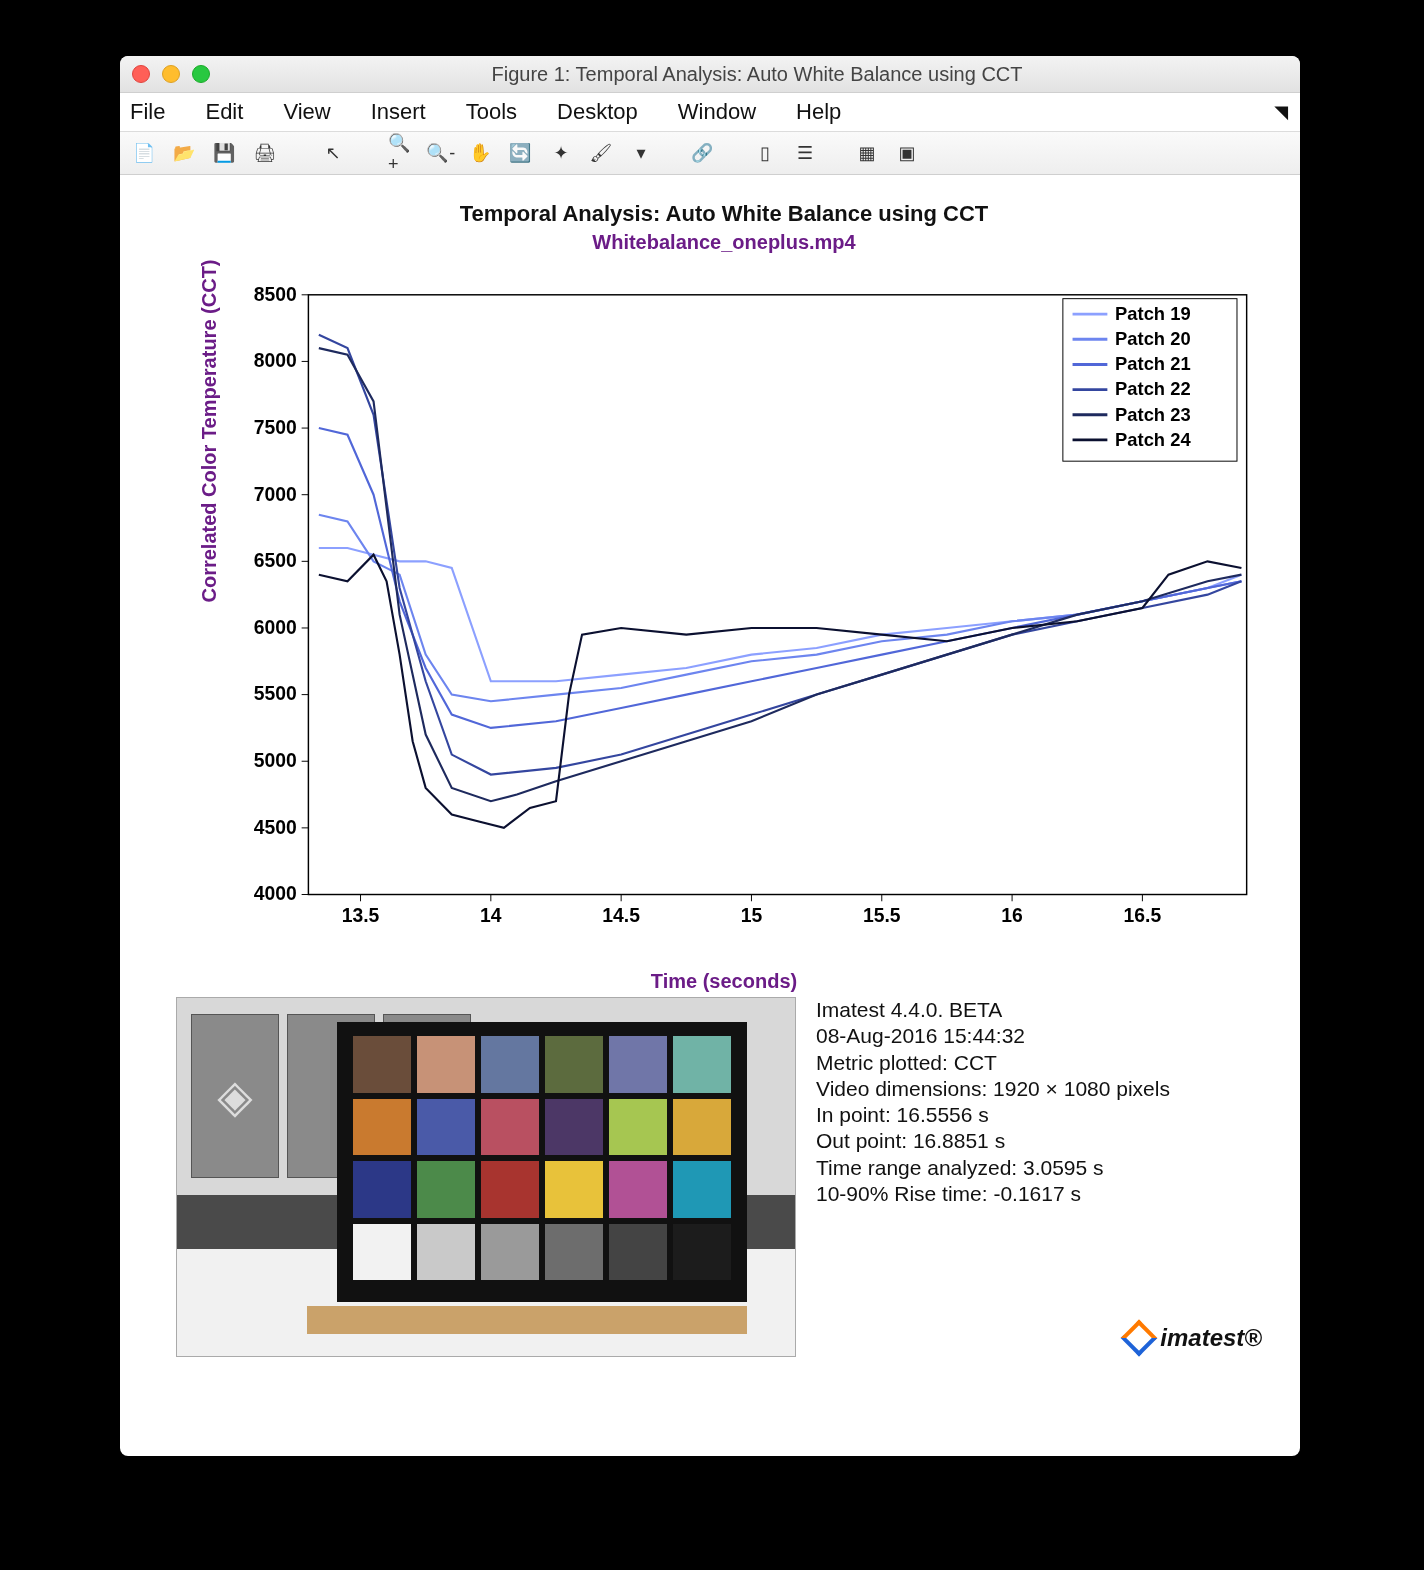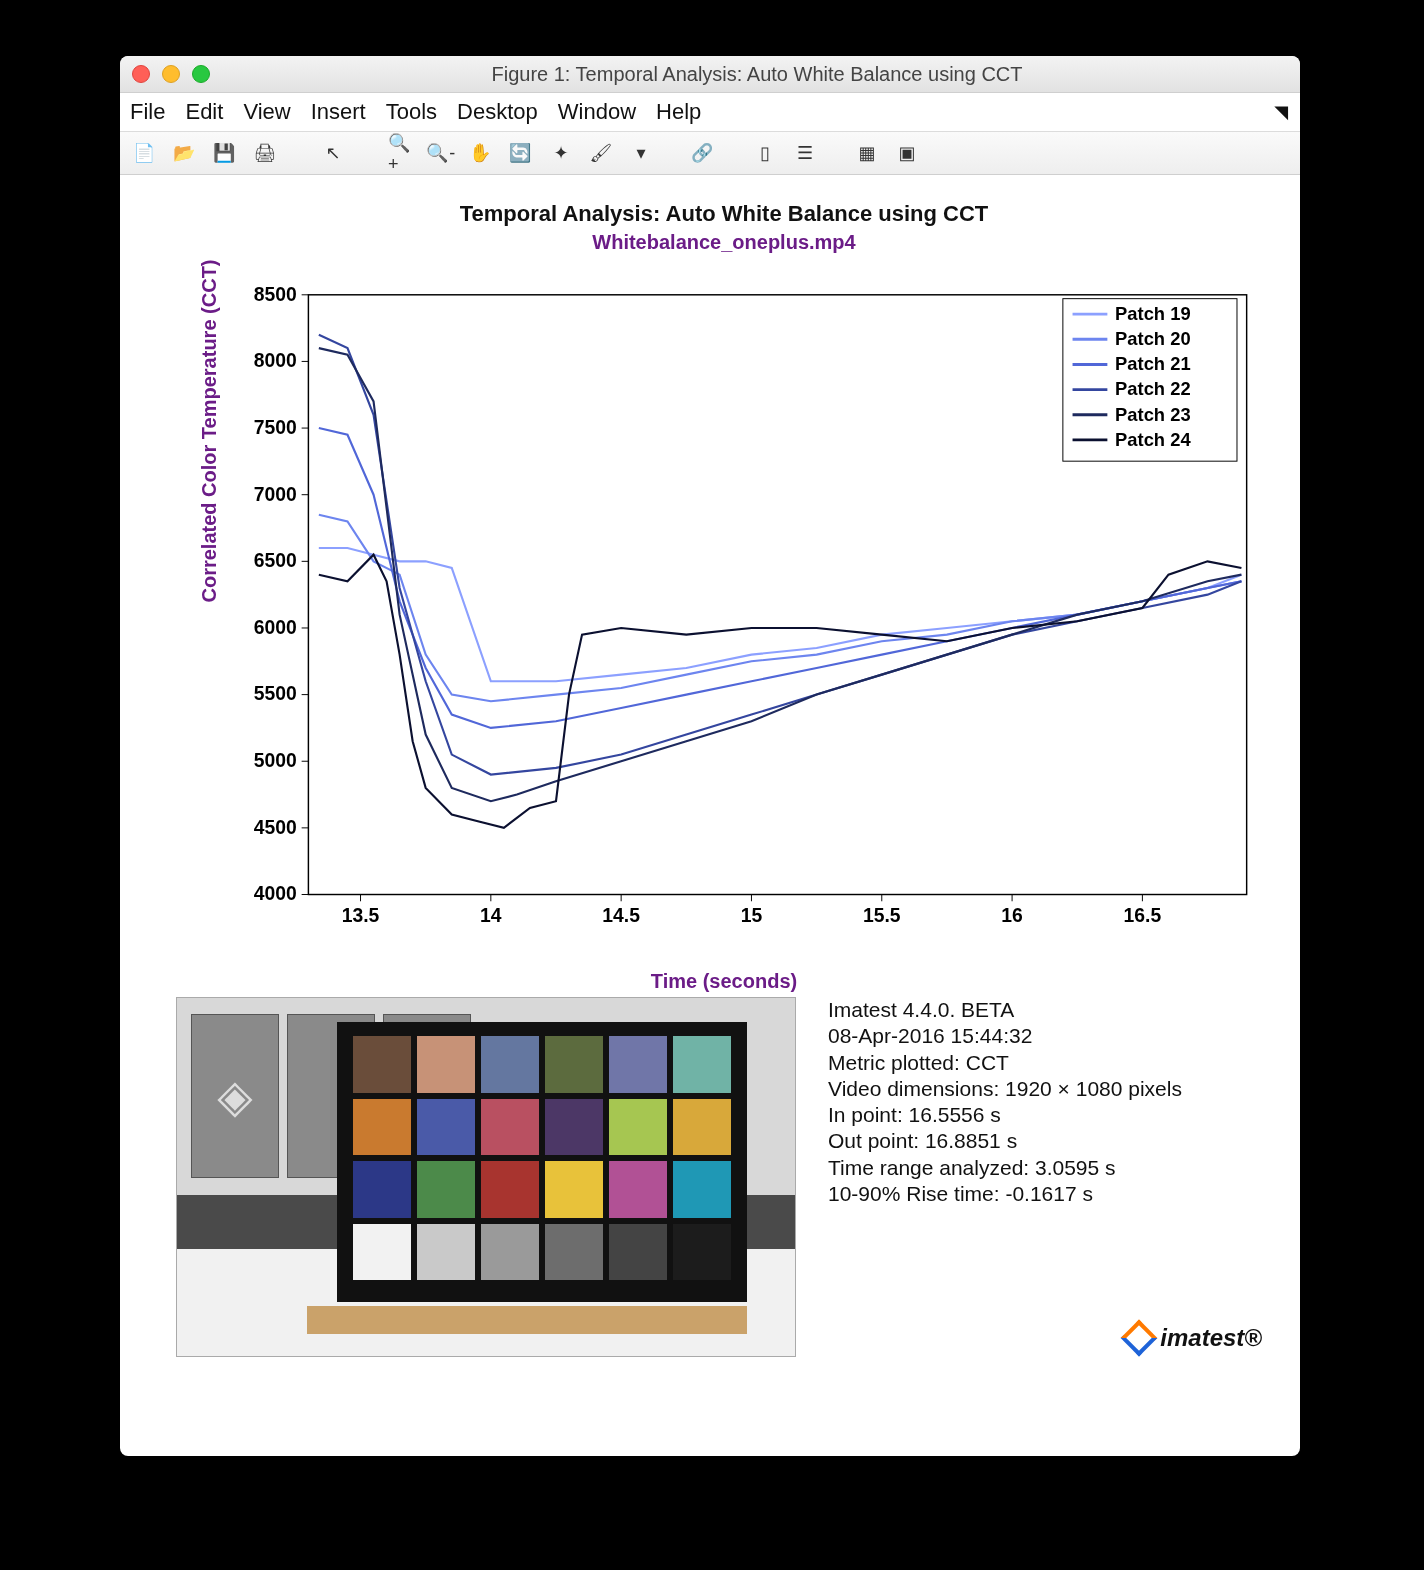--- a/index.html
+++ b/index.html
@@ -43,21 +43,21 @@
   .dot.yellow { background:#ffbd2e; border:1px solid #dea123;}
   .dot.green { background:#28c840; border:1px solid #1aab29;}
   .title-text { flex:1; text-align:center; font-weight:400; }
   .menubar {
     height: 38px;
     background:#fff;
     border-bottom:1px solid #dcdcdc;
     display:flex;
     align-items:center;
     padding:0 10px;
-    gap: 20px;
+    gap: 40px;
     font-size:22px;
     color:#111;
     position:relative;
   }
   .menubar span { cursor:default; }
   .menubar .corner {
     position:absolute; right:12px; top:8px; font-size:18px;
   }
   .toolbar {
     height: 42px;
@@ -101,21 +101,21 @@
   }
   .xlabel {
     text-align:center;
     font-weight:700;
     color:#6b1c87;
     font-size:20px;
     margin-top:-4px;
   }
   .bottom {
     display:flex;
-    gap: 32px;
+    gap: 20px;
     padding: 4px 4px 0 4px;
     height: 360px;
   }
   .thumb {
     width: 620px;
     height: 360px;
     background:#ccc;
     border:1px solid #aaa;
     position:relative;
     box-sizing:border-box;
@@ -306,21 +306,21 @@
             <div class="sw" style="background: rgb(201, 201, 201);"></div>
             <div class="sw" style="background: rgb(154, 154, 154);"></div>
             <div class="sw" style="background: rgb(109, 109, 109);"></div>
             <div class="sw" style="background: rgb(68, 68, 68);"></div>
             <div class="sw" style="background: rgb(28, 28, 28);"></div>
           </div>
         <div class="shelf"></div>
       </div>
       <div class="info">
         <div>Imatest 4.4.0. BETA</div>
-        <div>08-Apr-2016 15:44:32</div>
+        <div>08-Aug-2016 15:44:32</div>
         <div>Metric plotted: CCT</div>
         <div>Video dimensions: 1920 × 1080 pixels</div>
         <div>In point: 16.5556 s</div>
         <div>Out point: 16.8851 s</div>
         <div>Time range analyzed: 3.0595 s</div>
         <div>10-90% Rise time: -0.1617 s</div>
         <div class="logo">
           <span class="sq"></span>
           <span>imatest®</span>
         </div>

